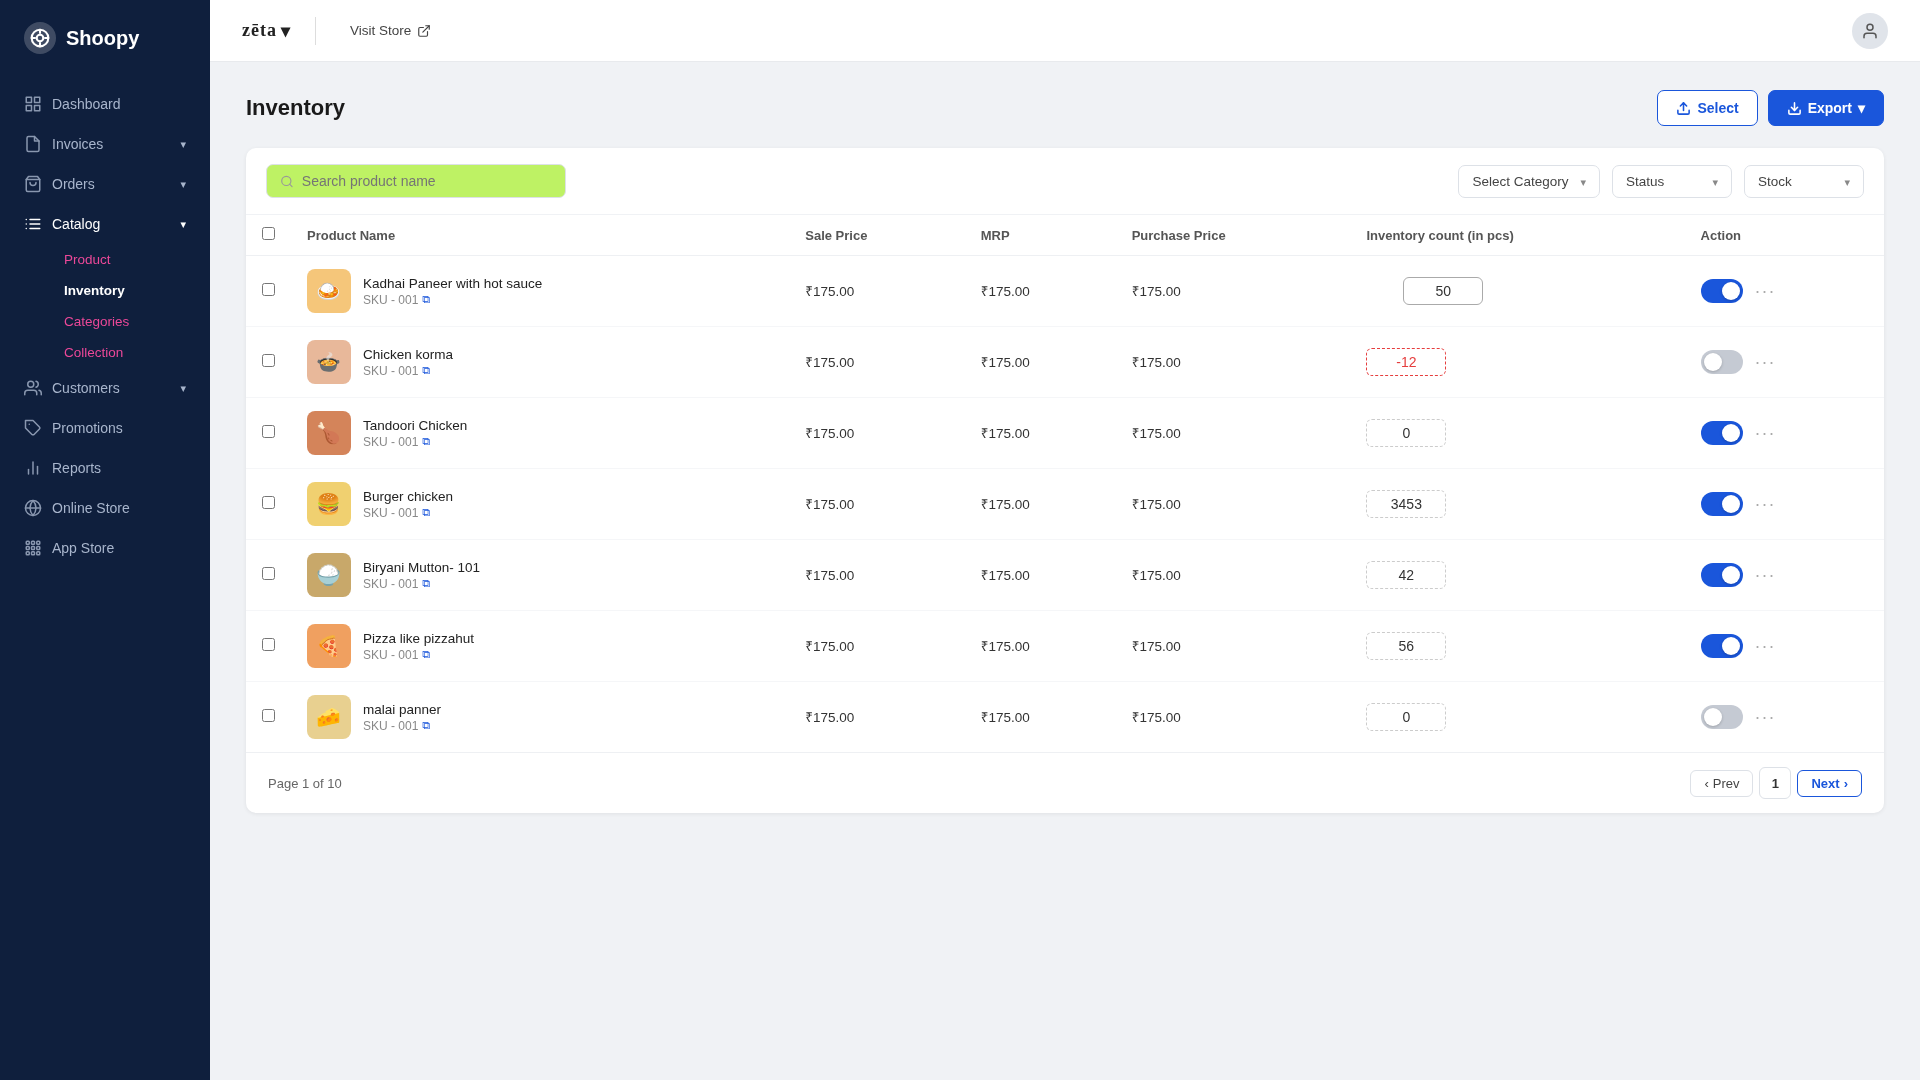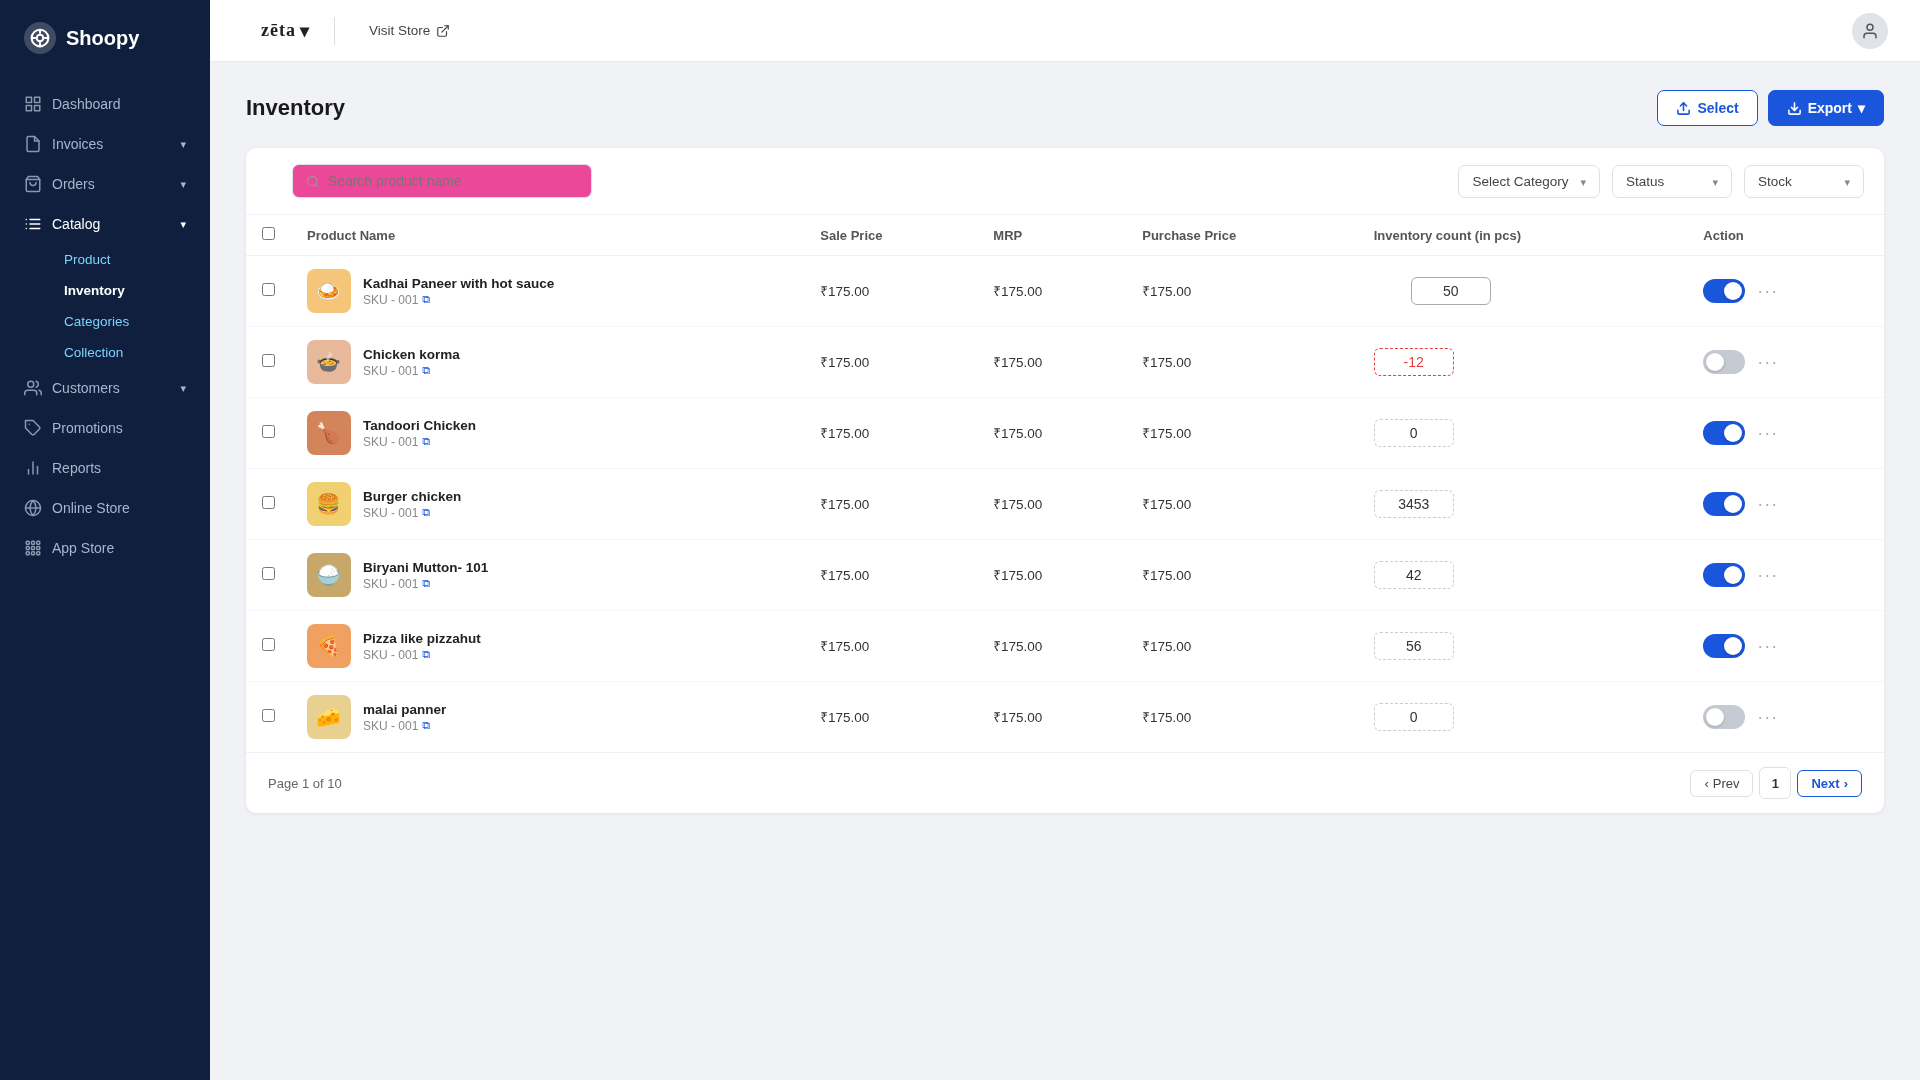--- a/index.html
+++ b/index.html
@@ -48,21 +48,21 @@
       border-radius: 0;
       position: relative;
     }
     .nav-item.active { color: #fff; }
     .nav-item .nav-icon { width: 18px; height: 18px; opacity: 0.8; }
     .nav-item .chevron { margin-left: auto; font-size: 11px; }
     .nav-sub { padding-left: 52px; }
     .nav-sub-item {
       padding: 8px 12px;
       font-size: 13.5px;
-      color: #7dd3fc;
+      color: #ec4899;
       cursor: pointer;
       border-radius: 4px;
     }
     .nav-sub-item.active { color: #fff; font-weight: 600; }
 
     
     .main-wrap {
       flex: 1;
       display: flex;
       flex-direction: column;
@@ -82,21 +82,20 @@
     .topbar-zeta {
       font-family: serif;
       font-size: 18px;
       font-weight: 700;
       letter-spacing: 1px;
       color: #222;
       display: flex;
       align-items: center;
       gap: 4px;
       cursor: pointer;
-      margin-left: 19px;
     }
     .topbar-divider { width: 1px; height: 28px; background: #ddd; margin: 0 8px; }
     .visit-store-btn {
       display: flex;
       align-items: center;
       gap: 6px;
       font-size: 13.5px;
       color: #444;
       cursor: pointer;
       padding: 6px 10px;
@@ -179,22 +178,21 @@
       border-bottom: 1px solid #f0f2f5;
     }
     .search-wrap {
       display: flex;
       align-items: center;
       border: 1.5px solid #dde1e7;
       border-radius: 7px;
       padding: 8px 13px;
       gap: 8px;
       width: 300px;
-      background: #ec4899;
-      margin-left: 26px;
+      background: #bef264;
     }
     .search-wrap input {
       border: none;
       outline: none;
       font-size: 14px;
       color: #333;
       background: transparent;
       width: 100%;
     }
     .toolbar-spacer { flex: 1; }
@@ -241,21 +239,21 @@
       border-radius: 8px;
       object-fit: cover;
       background: #e8eaed;
       display: flex;
       align-items: center;
       justify-content: center;
       font-size: 20px;
       overflow: hidden;
       flex-shrink: 0;
     }
-    .prod-info .prod-name { font-size: 13.5px; font-weight: 700; color: #222; }
+    .prod-info .prod-name { font-size: 13.5px; font-weight: 400; color: #222; }
     .prod-info .prod-sku {
       font-size: 12px;
       color: #888;
       display: flex;
       align-items: center;
       gap: 4px;
       margin-top: 2px;
     }
     .link-icon { font-size: 11px; color: #1a56db; cursor: pointer; }
 

